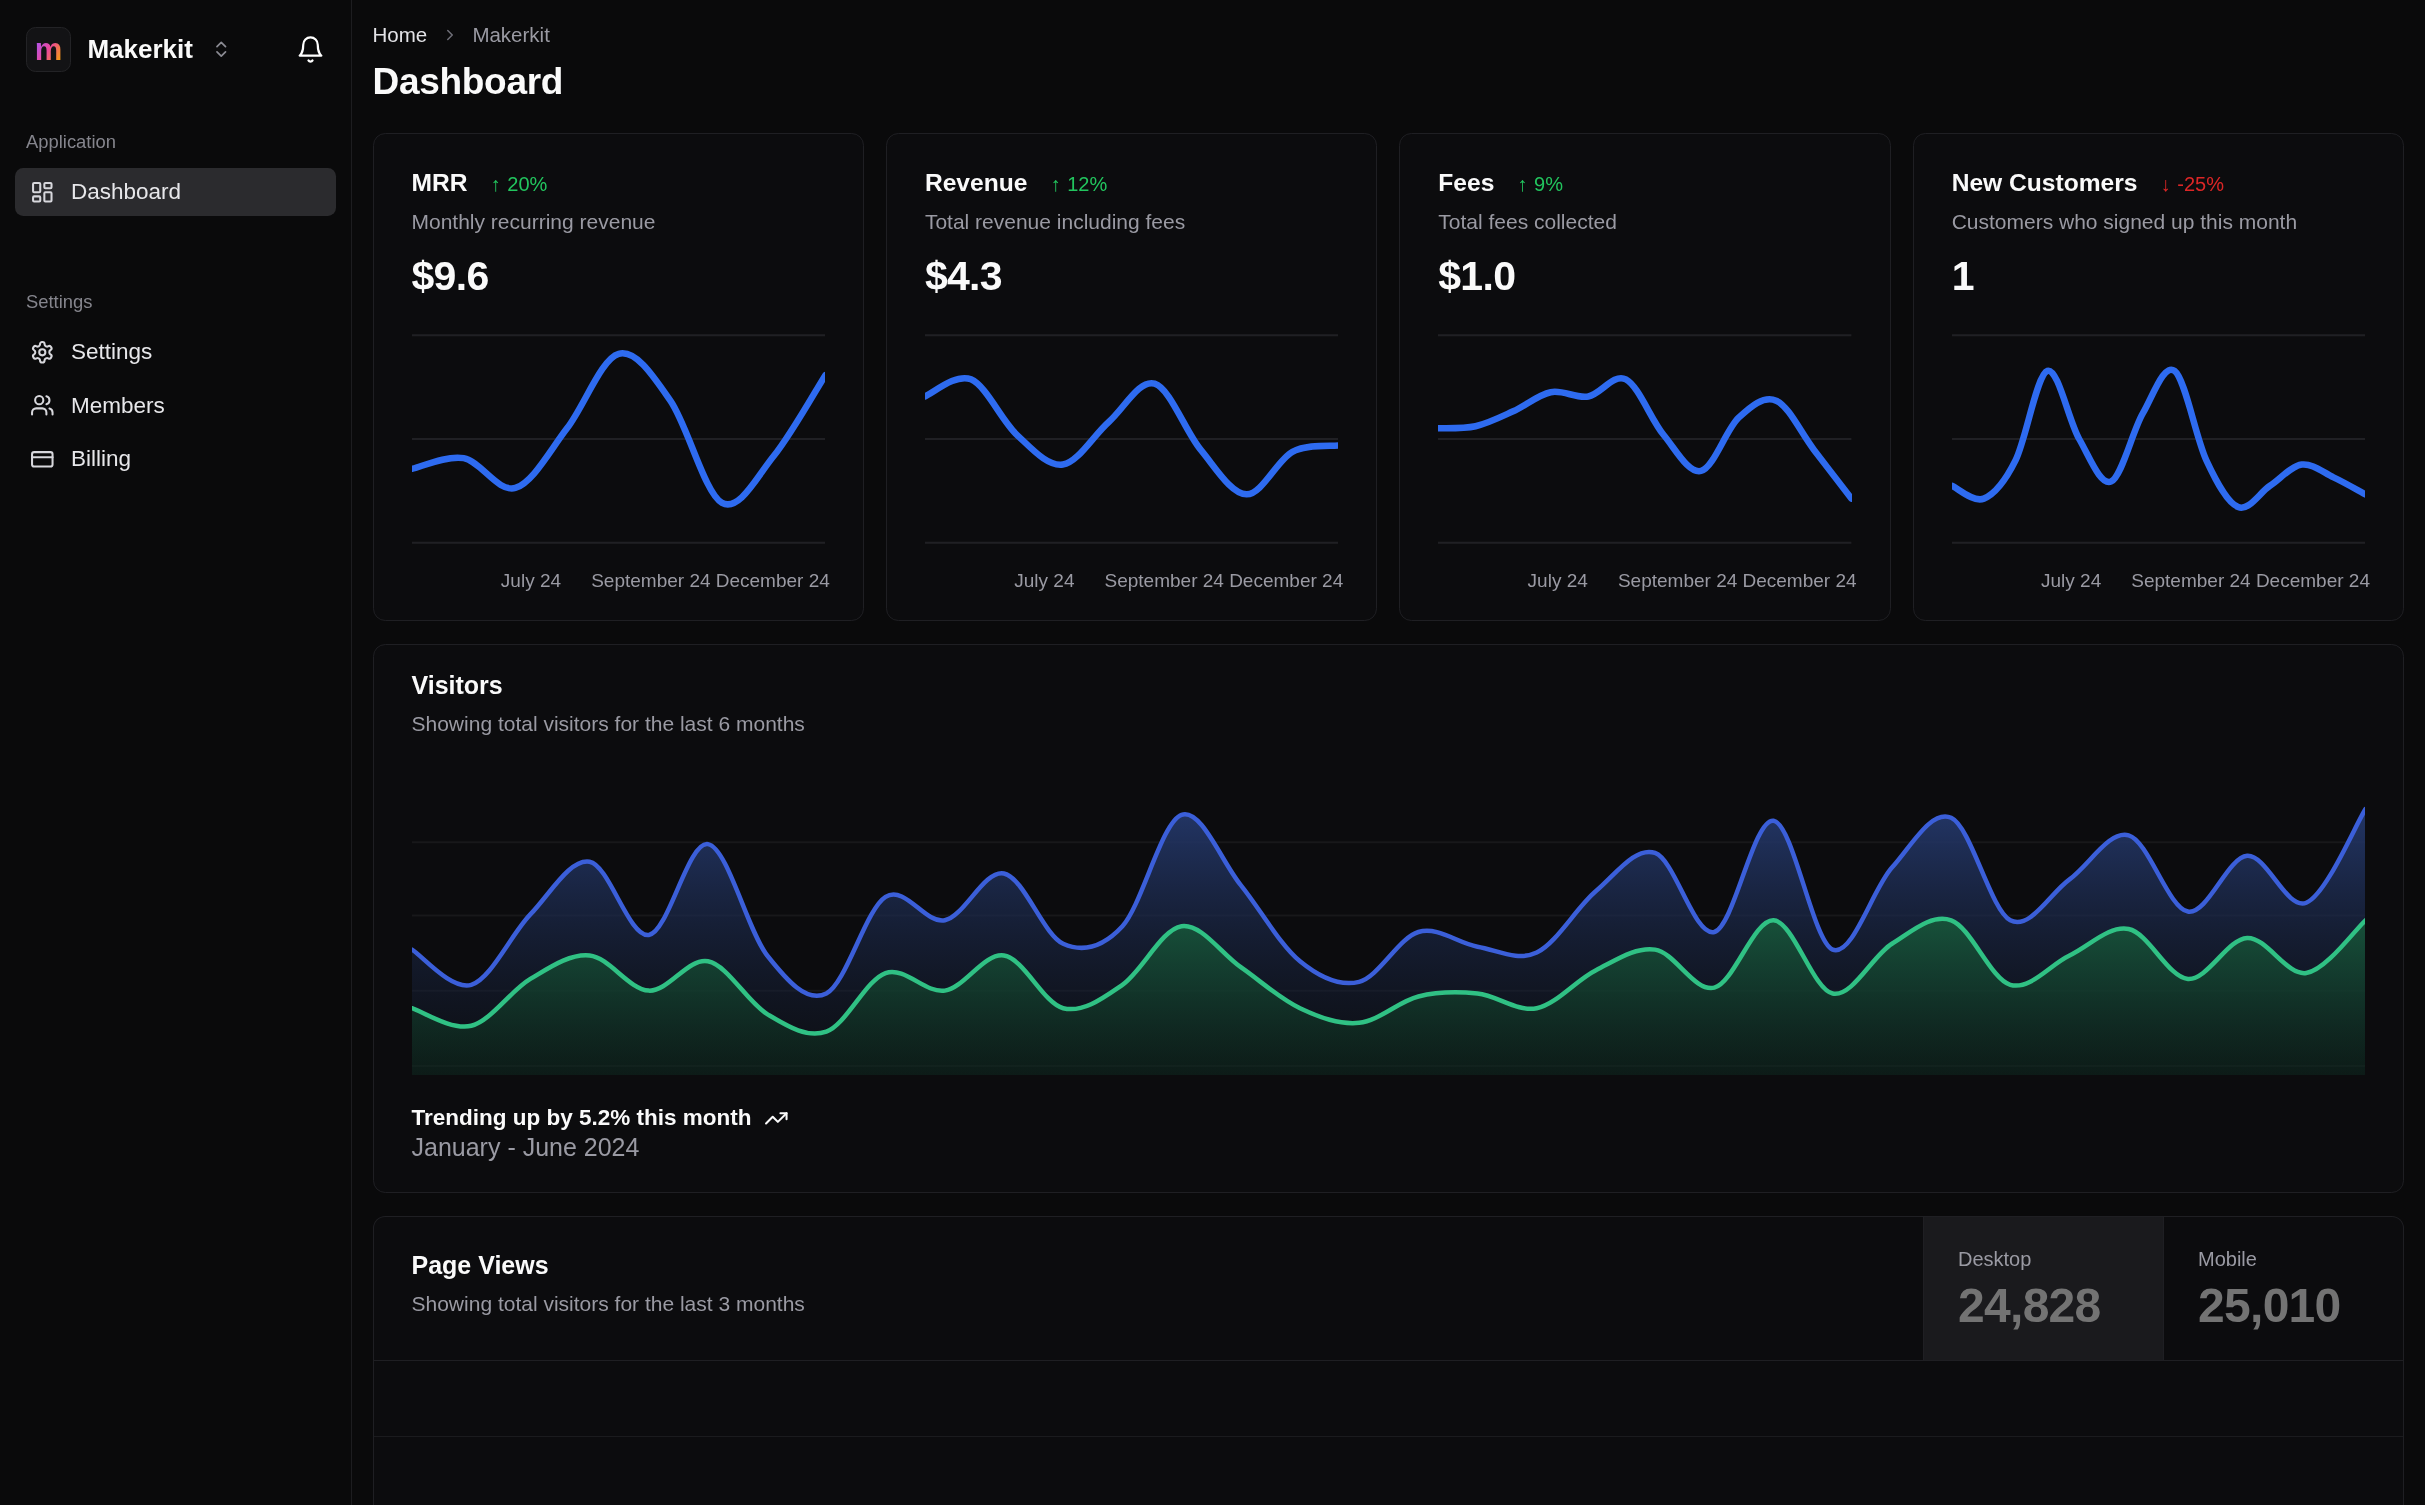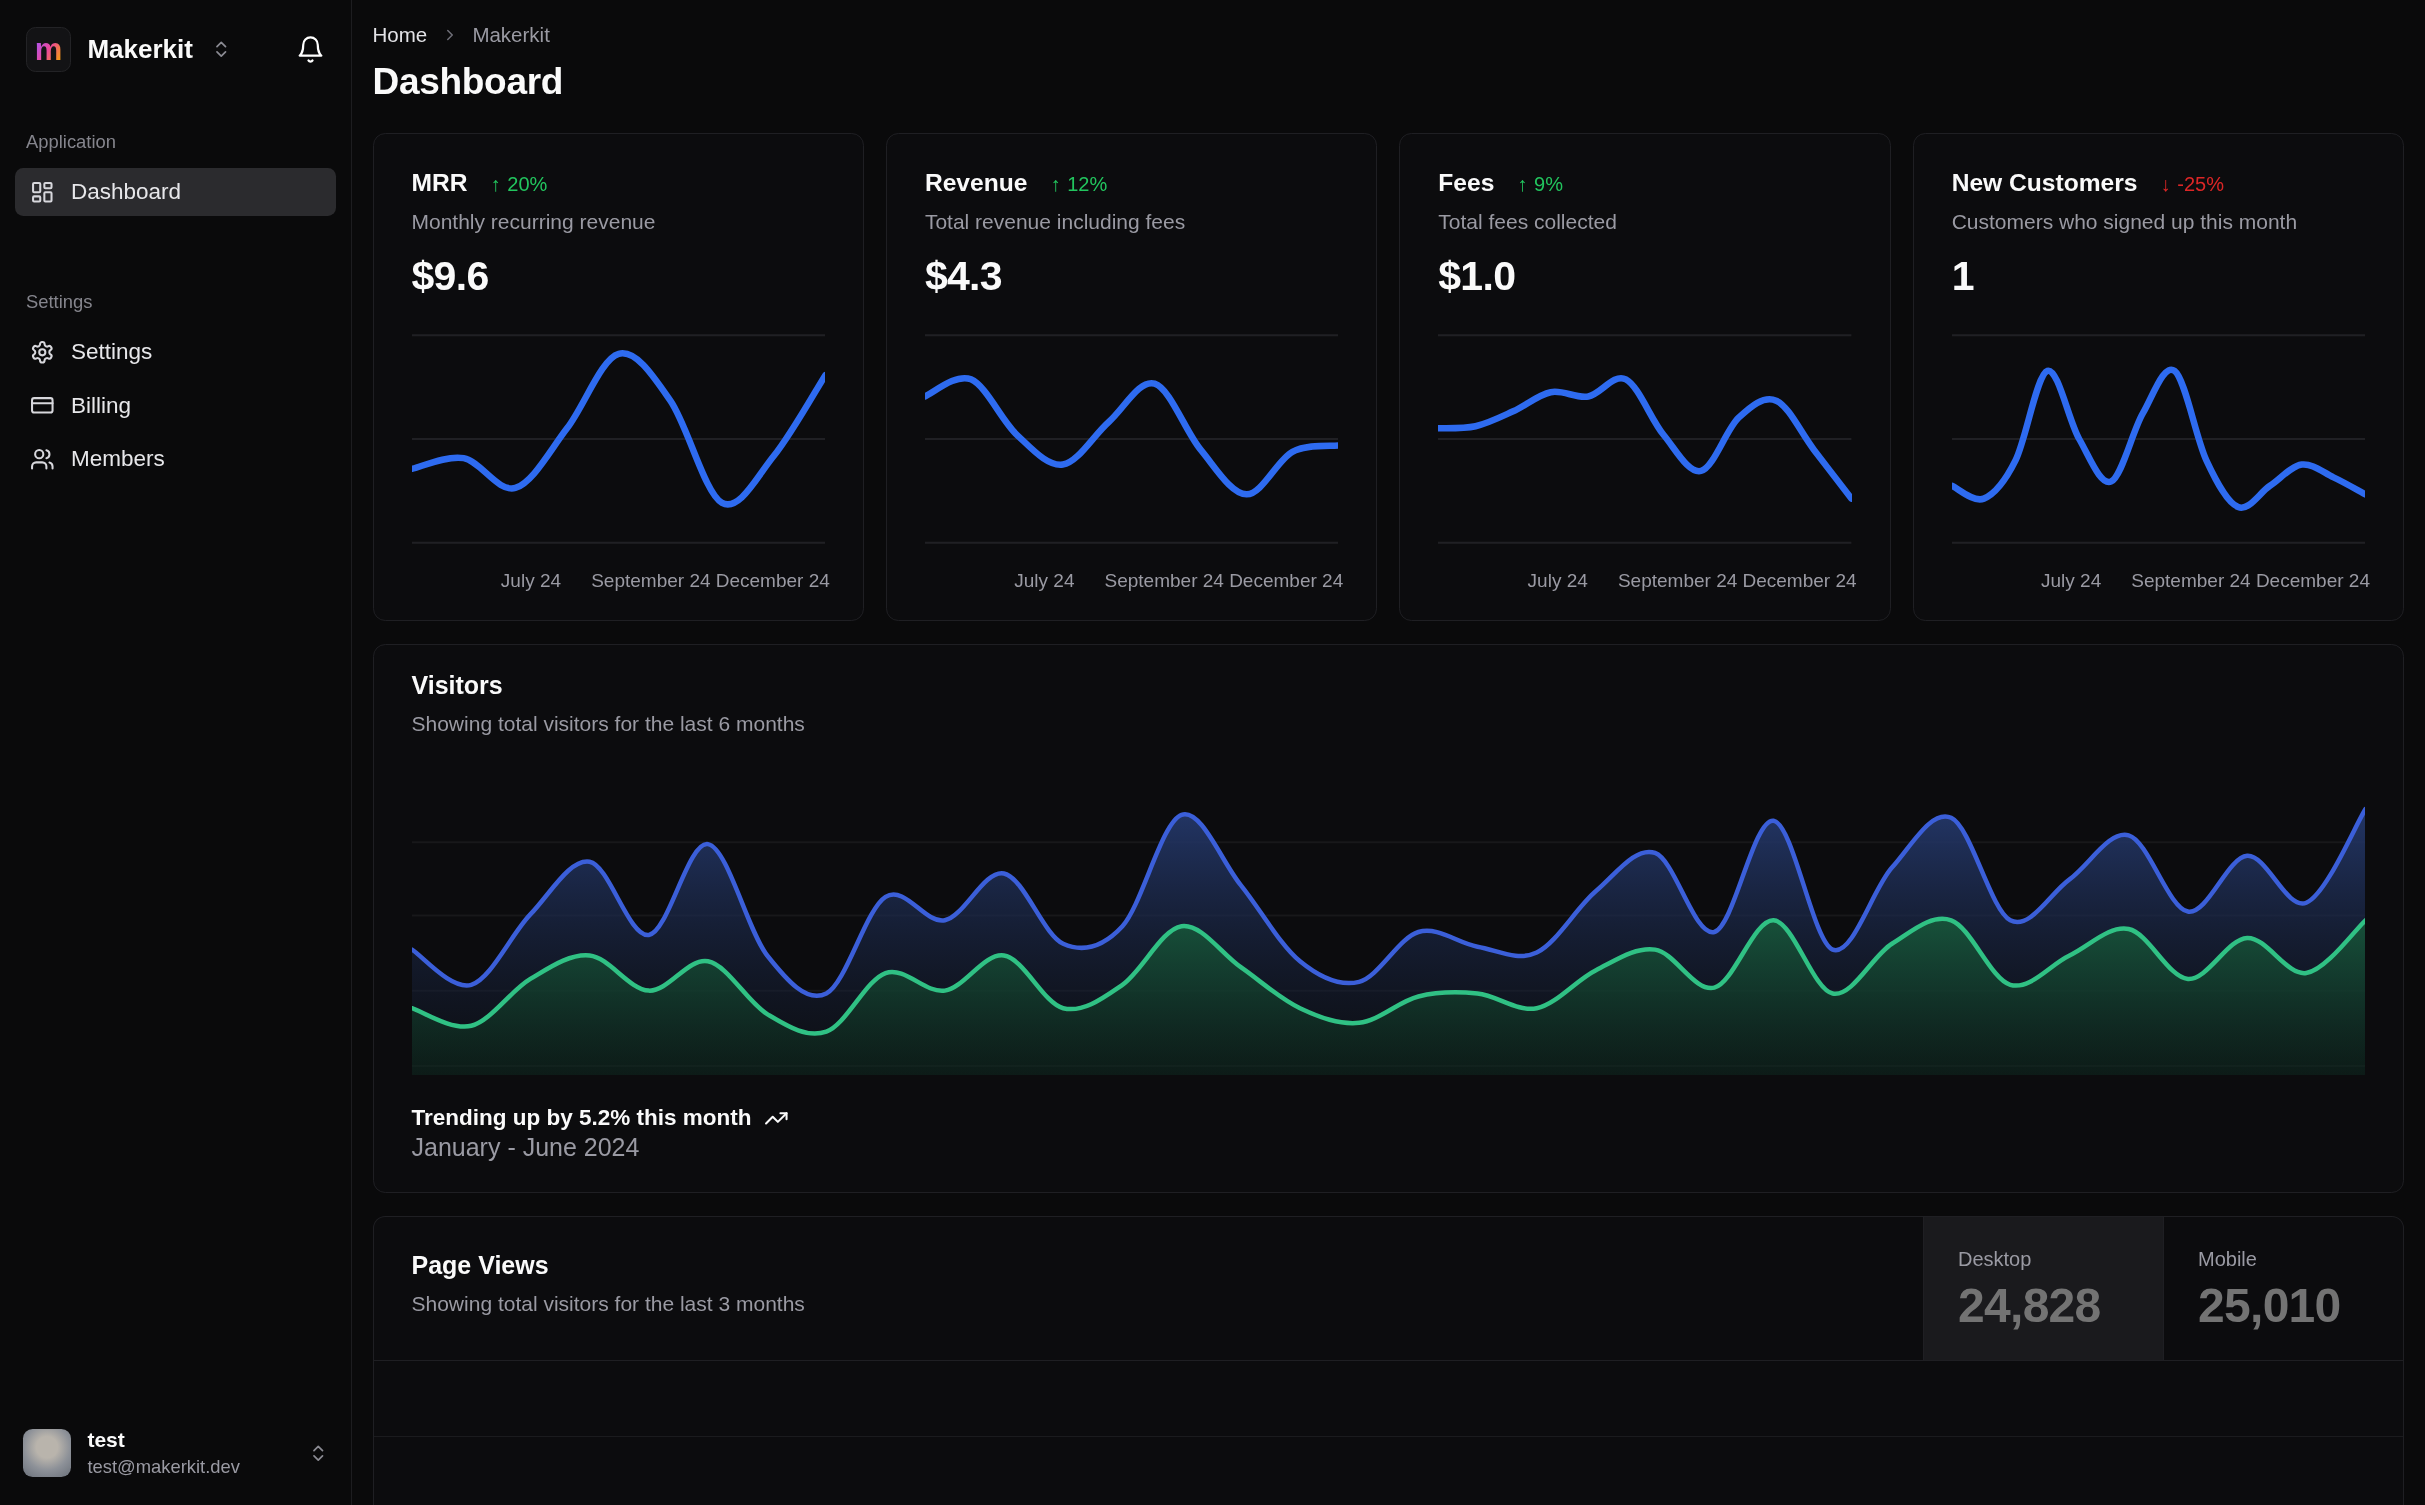--- a/index.html
+++ b/index.html
@@ -161,52 +161,39 @@
         <svg width="24.6" height="24.6" viewBox="0 0 24 24" fill="none" stroke="currentColor" stroke-width="2" stroke-linecap="round" stroke-linejoin="round">
             <path d="M12.22 2h-.44a2 2 0 0 0-2 2v.18a2 2 0 0 1-1 1.73l-.43.25a2 2 0 0 1-2 0l-.15-.08a2 2 0 0 0-2.73.73l-.22.38a2 2 0 0 0 .73 2.73l.15.1a2 2 0 0 1 1 1.72v.51a2 2 0 0 1-1 1.74l-.15.09a2 2 0 0 0-.73 2.73l.22.38a2 2 0 0 0 2.73.73l.15-.08a2 2 0 0 1 2 0l.43.25a2 2 0 0 1 1 1.73V20a2 2 0 0 0 2 2h.44a2 2 0 0 0 2-2v-.18a2 2 0 0 1 1-1.73l.43-.25a2 2 0 0 1 2 0l.15.08a2 2 0 0 0 2.73-.73l.22-.39a2 2 0 0 0-.73-2.73l-.15-.08a2 2 0 0 1-1-1.74v-.5a2 2 0 0 1 1-1.74l.15-.09a2 2 0 0 0 .73-2.73l-.22-.38a2 2 0 0 0-2.73-.73l-.15.08a2 2 0 0 1-2 0l-.43-.25a2 2 0 0 1-1-1.73V4a2 2 0 0 0-2-2z"></path>
             <circle cx="12" cy="12" r="3"></circle>
           </svg>
       </span>
       <span>Settings</span>
     </div>
     <div class="nav-item">
       <span class="nicon">
         <svg width="24.6" height="24.6" viewBox="0 0 24 24" fill="none" stroke="currentColor" stroke-width="2" stroke-linecap="round" stroke-linejoin="round">
-            <rect x="2" y="5" width="20" height="14" rx="2"></rect>
-            <line x1="2" y1="10" x2="22" y2="10"></line>
-          </svg>
-      </span>
-      <span>Billing</span>
-    </div>
-    <div class="nav-item">
-      <span class="nicon">
-        <svg width="24.6" height="24.6" viewBox="0 0 24 24" fill="none" stroke="currentColor" stroke-width="2" stroke-linecap="round" stroke-linejoin="round">
             <path d="M16 21v-2a4 4 0 0 0-4-4H6a4 4 0 0 0-4 4v2"></path>
             <circle cx="9" cy="7" r="4"></circle>
             <path d="M22 21v-2a4 4 0 0 0-3-3.87"></path>
             <path d="M16 3.13a4 4 0 0 1 0 7.75"></path>
           </svg>
       </span>
       <span>Members</span>
     </div>
+    <div class="nav-item">
+      <span class="nicon">
+        <svg width="24.6" height="24.6" viewBox="0 0 24 24" fill="none" stroke="currentColor" stroke-width="2" stroke-linecap="round" stroke-linejoin="round">
+            <rect x="2" y="5" width="20" height="14" rx="2"></rect>
+            <line x1="2" y1="10" x2="22" y2="10"></line>
+          </svg>
+      </span>
+      <span>Billing</span>
+    </div>
   </nav>
 
-  <div class="sb-footer">
-    <span class="avatar"></span>
-    <span class="user-meta">
-      <span class="user-name">test</span>
-      <span class="user-email">test@makerkit.dev</span>
-    </span>
-    <span class="updown">
-      <svg width="20.5" height="20.5" viewBox="0 0 24 24" fill="none" stroke="currentColor" stroke-width="2" stroke-linecap="round" stroke-linejoin="round">
-          <path d="m7 15 5 5 5-5"></path>
-          <path d="m7 9 5-5 5 5"></path>
-        </svg>
-    </span>
-  </div>
 </aside>
 
 <main class="main">
   <div class="breadcrumb">
     <span class="crumb-home">Home</span>
     <span class="crumb-sep">
       <svg width="18" height="18" viewBox="0 0 24 24" fill="none" stroke="currentColor" stroke-width="2" stroke-linecap="round" stroke-linejoin="round">
           <path d="m9 18 6-6-6-6"></path>
         </svg>
     </span>

